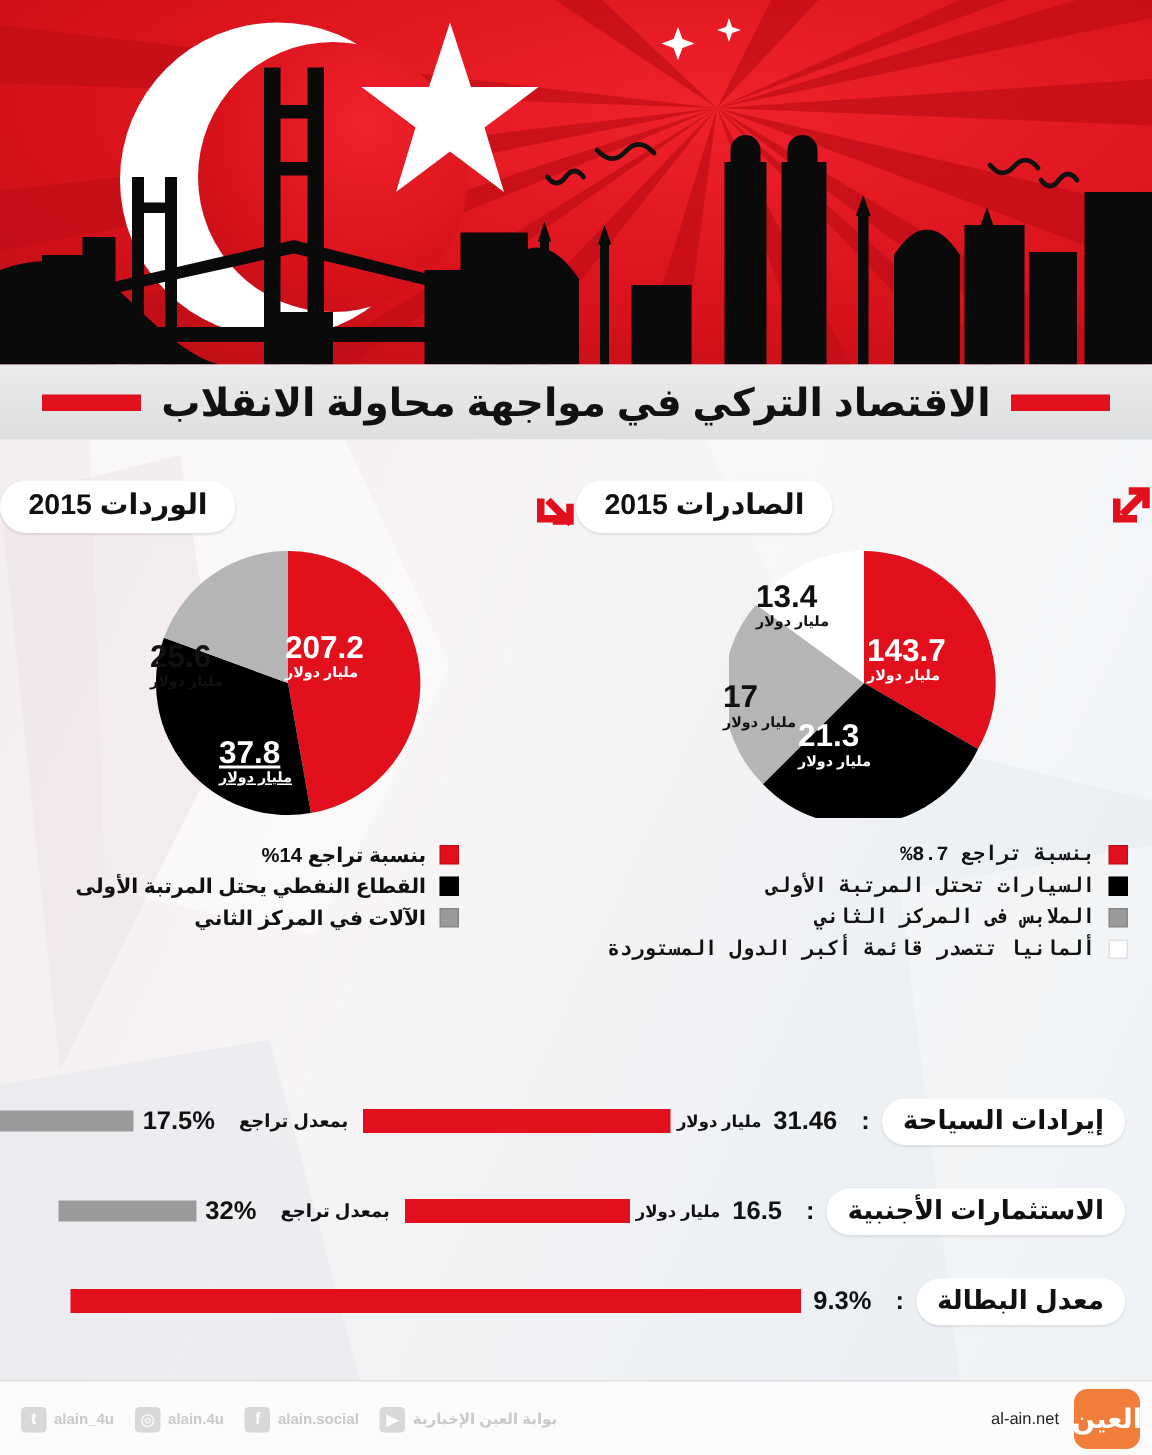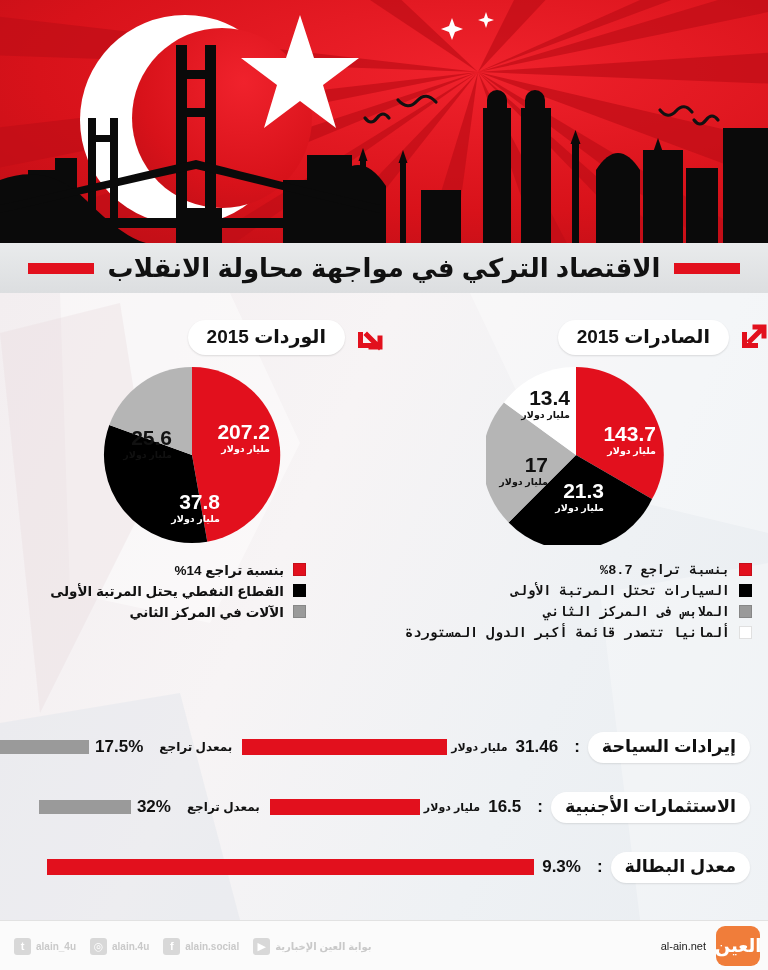--- a/index.html
+++ b/index.html
@@ -33,31 +33,31 @@
     overflow:hidden;
   }
   .bg-deco { position:absolute; inset:0; }
 
   
   .pies { position:absolute; left:0; top:0; width:768px; height:410px; }
   .pie-col { position:absolute; top:24px; width:384px; }
   .pie-col.exports { left:384px; }
   .pie-col.imports { left:0px; }
 
-  .badge-row { display:flex; align-items:center; justify-content:flex-start; gap:9px; height:40px; }
+  .badge-row { display:flex; align-items:center; justify-content:space-between; gap:9px; height:40px; }
   .badge {
     background:#ffffff; border-radius:19px; padding:5px 19px 7px;
     font-size:19px; font-weight:bold; color:#111; white-space:nowrap;
     box-shadow:0 1px 2px rgba(0,0,0,.12);
   }
   .arrow-ico { width:30px; height:30px; flex:none; }
 
   .pie-wrap { position:relative; width:180px; height:180px; margin:8px auto 0; }
   .pie-wrap svg { display:block; }
-  .pie-label { position:absolute; text-align:right; line-height:1.0; pointer-events:none; }
+  .pie-label { position:absolute; text-align:left; line-height:1.0; pointer-events:none; }
   .pl-num { font-size:21px; font-weight:bold; display:block; }
   .pl-unit { font-size:9.5px; font-weight:bold; display:block; margin-top:2px; }
 
   
   .legend { margin-top:14px; padding:0 12px; }
   .legend-item {
     display:flex; align-items:center; justify-content:flex-start;
     gap:9px; height:21px; direction:rtl;
   }
   .legend-item > .sw { width:11px; height:11px; flex:none; border:1px solid rgba(0,0,0,.12); }
@@ -287,21 +287,21 @@
             <path d="M90,90 L90,2 A88,88 0 0,1 105.3,176.7 Z" fill="#e2101d"></path>
 
             <path d="M90,90 L105.3,176.7 A88,88 0 0,1 7.3,59.9 Z" fill="#000000"></path>
 
             <path d="M90,90 L7.3,59.9 A88,88 0 0,1 90,2 Z" fill="#b5b5b5"></path>
           </svg>
           <div class="pie-label" style="left:88px; top:56px; width:80px; color:#fff;">
             <span class="pl-num">207.2</span>
             <span class="pl-unit">مليار دولار</span>
           </div>
-          <div class="pie-label" style="left:44px; top:126px; width:74px; color:#fff;">
+          <div class="pie-label" style="left:44px; top:126px; width:74px; color:#fff;text-decoration:underline;">
             <span class="pl-num">37.8</span>
             <span class="pl-unit">مليار دولار</span>
           </div>
           <div class="pie-label" style="left:-2px; top:62px; width:72px; color:#111;">
             <span class="pl-num">25.6</span>
             <span class="pl-unit">مليار دولار</span>
           </div>
         </div>
 
         <div class="legend imports">

